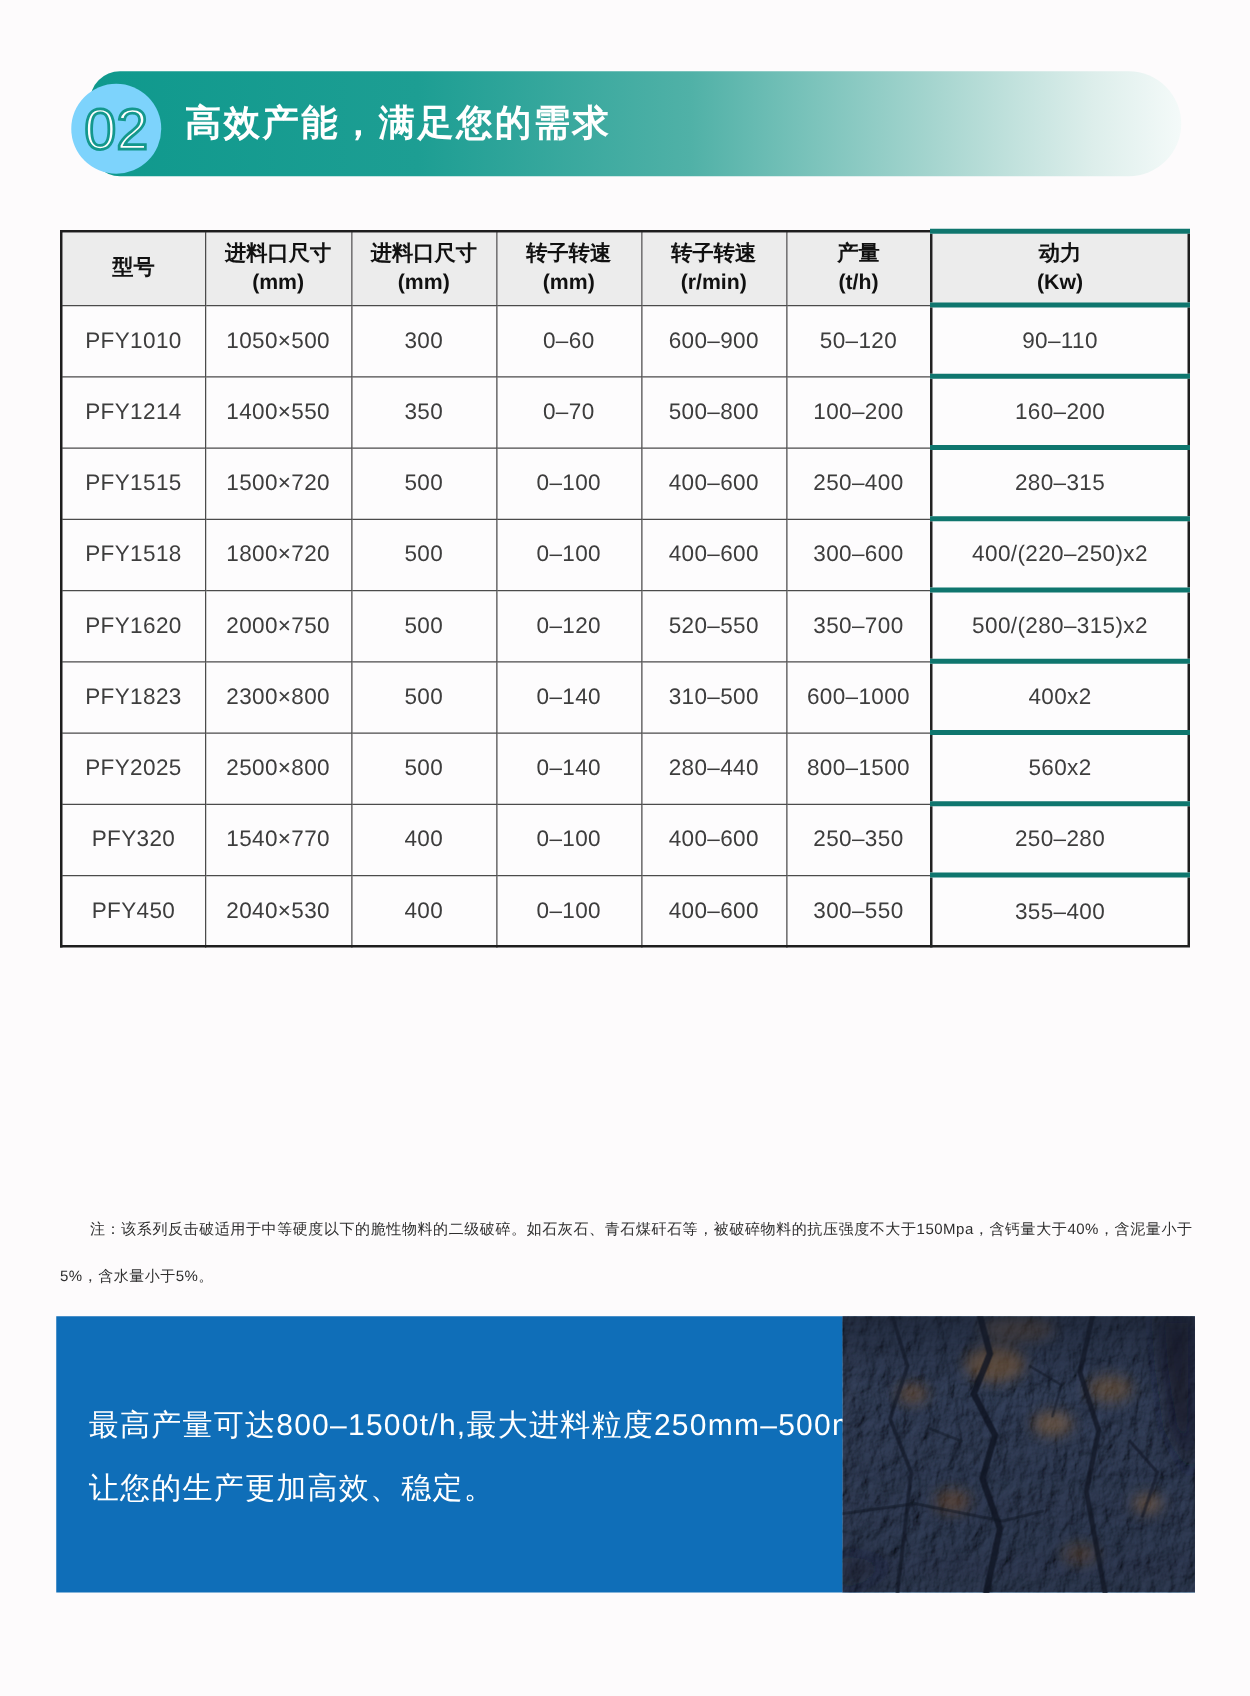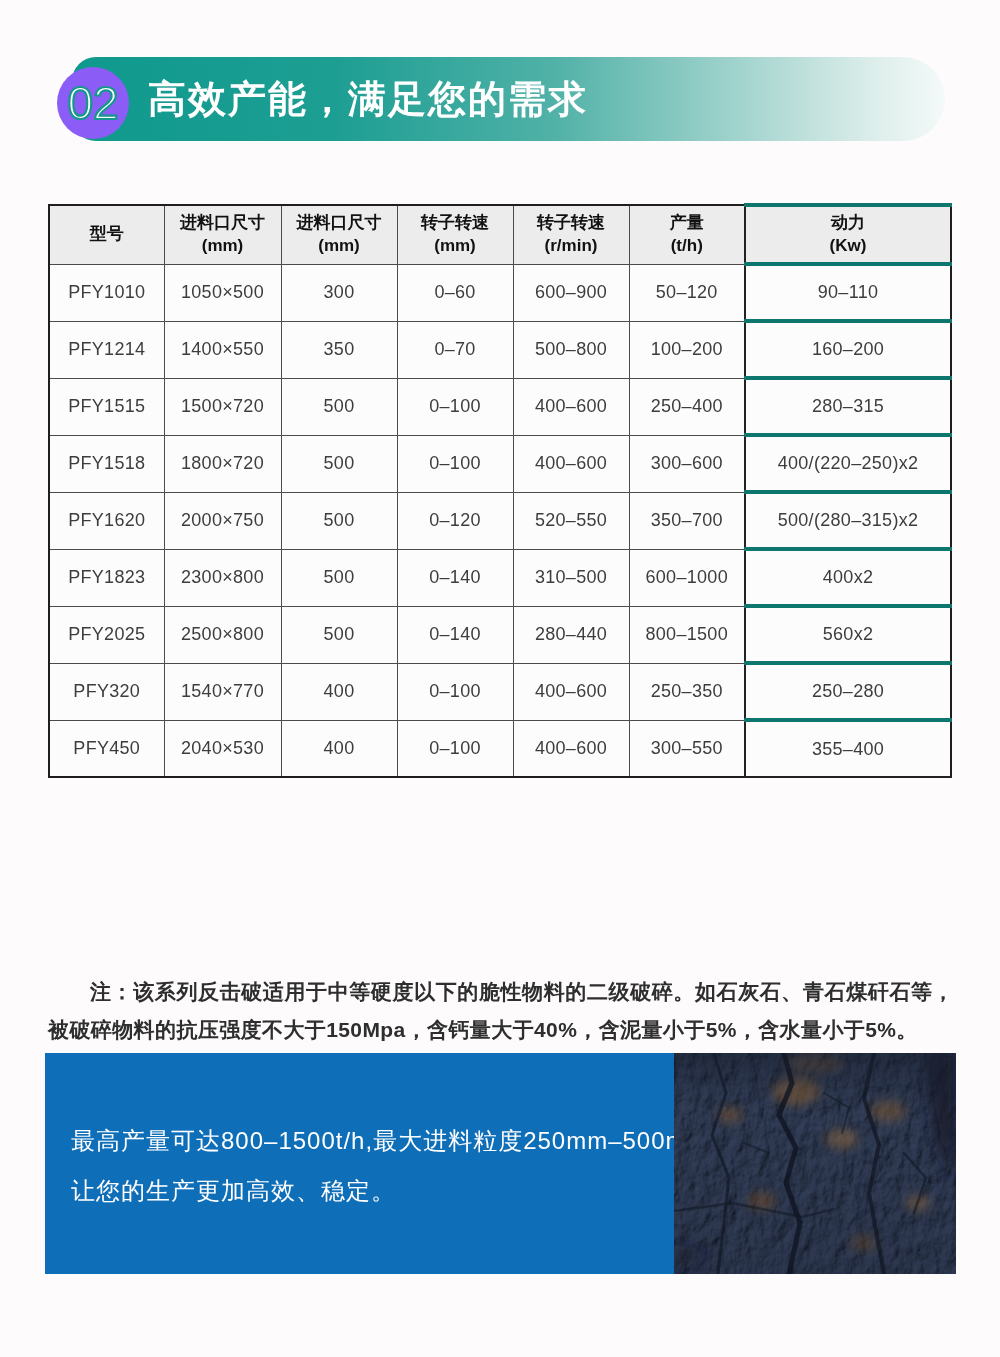--- a/index.html
+++ b/index.html
@@ -4,40 +4,40 @@
 <style>
   html,body{margin:0;padding:0;background:#fdfbfc;}
   .page{position:relative;width:1000px;height:1357px;margin:0 auto;background:#fdfbfc;
         font-family:"Liberation Sans","DejaVu Sans",sans-serif;overflow:hidden;}
 
   
   .sec-banner{position:absolute;left:72px;top:57px;width:873px;height:84px;
     border-radius:24px 42px 42px 24px;
     background:linear-gradient(90deg,#0f998d 0%,#1d9e93 30%,#50b1a7 55%,#a8d6d0 78%,#ddeeeb 92%,#f4faf9 100%);}
   .sec-badge{position:absolute;left:57px;top:67px;width:72px;height:72px;border-radius:50%;
-    background:#8b5cf6;display:flex;align-items:center;justify-content:center;}
+    background:#7dd3fc;display:flex;align-items:center;justify-content:center;}
   .sec-badge svg{display:block;}
   .sec-title{position:absolute;left:148px;top:57px;height:84px;display:flex;align-items:center;
-    color:#ffffff;font-size:38px;font-weight:bold;letter-spacing:2px;}
-
-  
-  .tbl-wrap{position:absolute;left:48px;top:183px;width:797px;margin-top:20px;}
+    color:#ffffff;font-size:29px;font-weight:bold;letter-spacing:2px;}
+
+  
+  .tbl-wrap{position:absolute;left:48px;top:183px;width:797px;}
   table.spec{border-collapse:collapse;table-layout:fixed;width:902px;
     border:2px solid #1e1e1e;}
   table.spec th,table.spec td{border:1px solid #4b4b4b;text-align:center;vertical-align:middle;
     padding:0 2px;color:#2d2d2d;overflow:hidden;}
   table.spec thead tr{height:59px;}
   table.spec tbody tr{height:57px;}
   table.spec th{background:#ececec;font-size:17px;font-weight:bold;line-height:1.35;color:#111;}
   table.spec td{background:#fdfcfd;font-size:18px;color:#3d3d3d;letter-spacing:0.3px;}
   table.spec .col-last{border-left:2px solid #222;border-top:4px solid #0f766e;border-bottom:2px solid #222;}
 
   
-  .note{position:absolute;left:48px;top:952px;width:906px;font-size:21px;line-height:38px;
-    color:#2e2e2e;text-indent:2em;letter-spacing:0.4px;text-align:justify;font-weight:bold;}
+  .note{position:absolute;left:48px;top:952px;width:906px;font-size:12px;line-height:38px;
+    color:#2e2e2e;text-indent:2em;letter-spacing:0.4px;text-align:justify;}
 
   
   .bot-banner{position:absolute;left:45px;top:1053px;width:911px;height:221px;background:#0f6eb8;}
   .bot-text{position:absolute;left:26px;top:63px;color:#ffffff;font-size:24px;line-height:50px;
     letter-spacing:1px;white-space:nowrap;}
   .rock{position:absolute;right:0;top:0;width:282px;height:221px;}
 </style>
 </head>
 <body>
 

